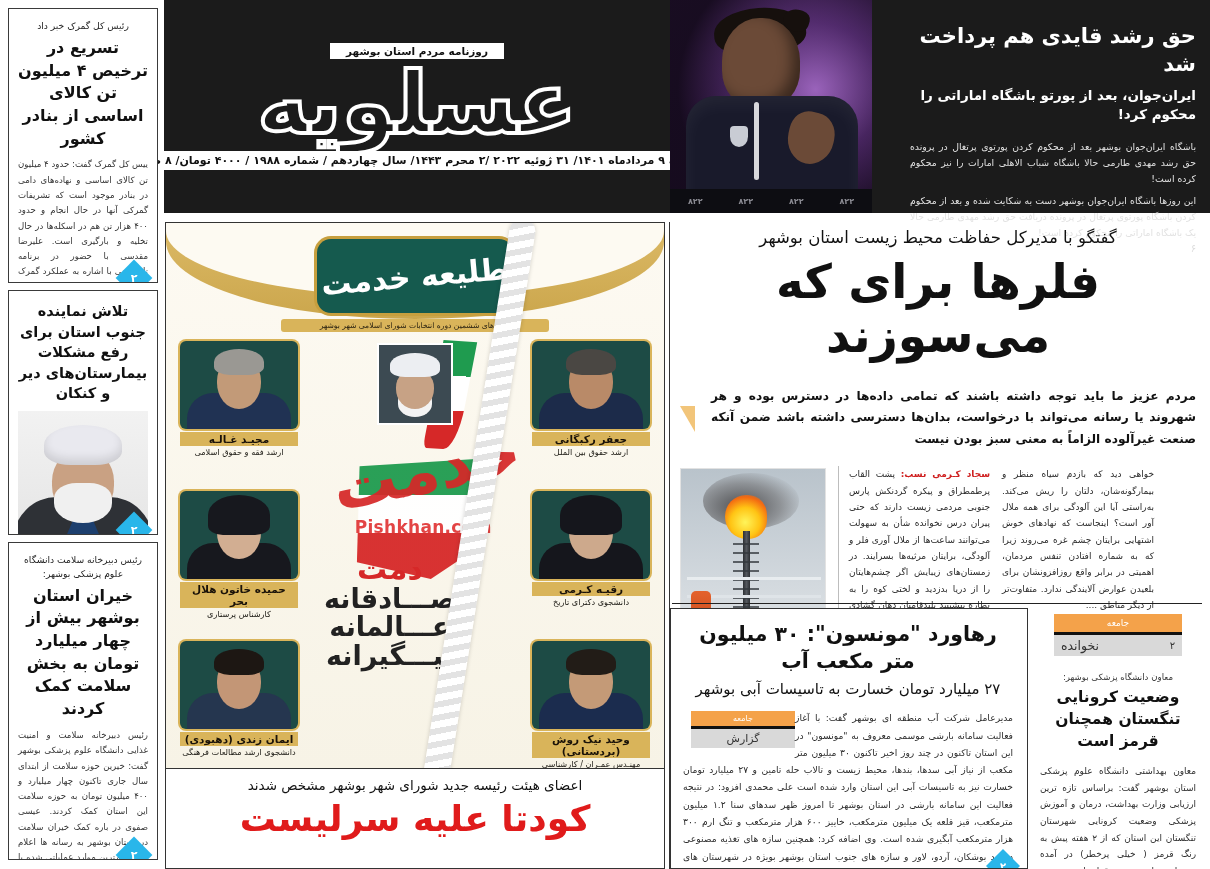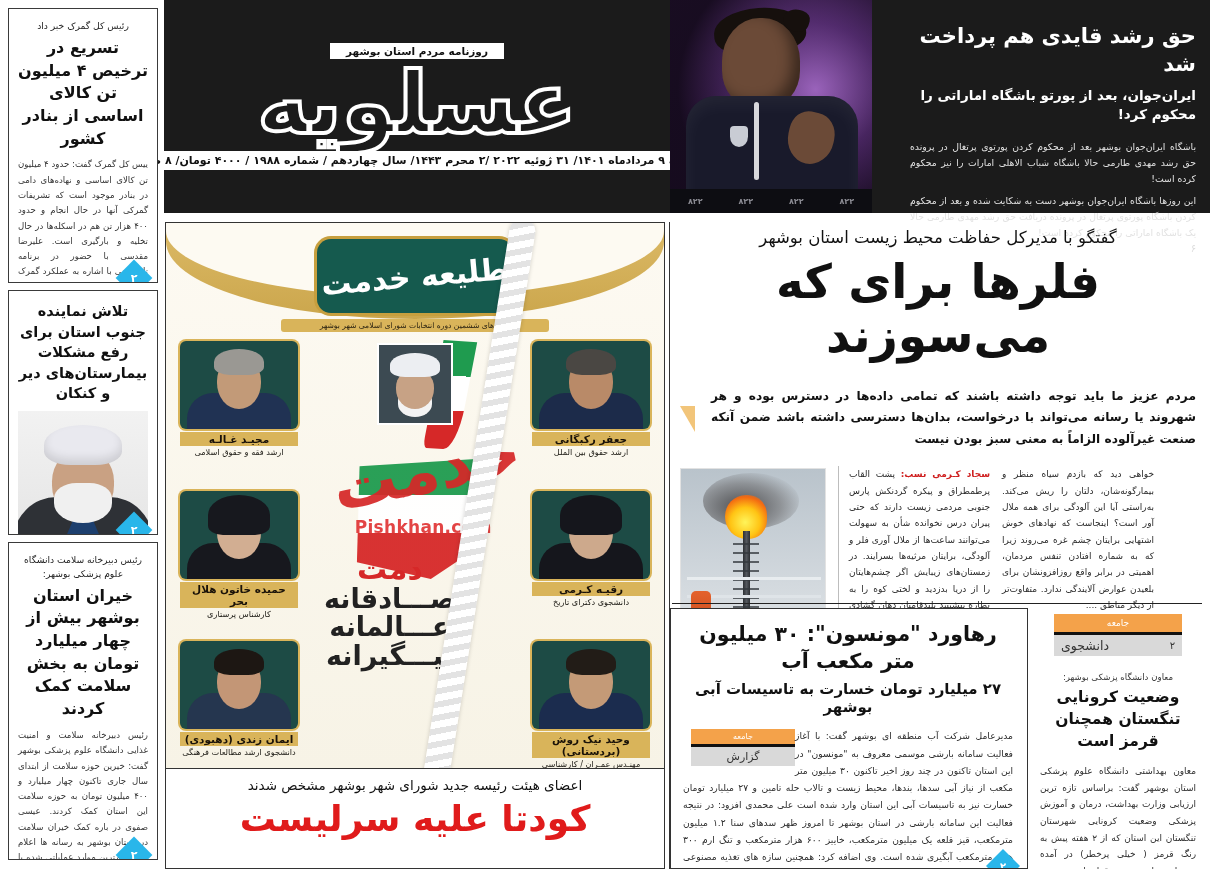--- a/index.html
+++ b/index.html
@@ -310,21 +310,21 @@
     border: 1px solid #333; background: #fff;
     padding: 12px 14px 8px 12px; text-align: right;
     position: absolute; overflow: hidden;
   }
   .wat-title {
     font-size: 20.5px; font-weight: bold; color: #111;
     line-height: 1.3; text-align: center; letter-spacing: -0.8px;
     margin-bottom: 6px;
   }
   .wat-sub {
-    font-size: 15px; font-weight: bold; color: #111;
+    font-size: 15px; font-weight: normal; color: #111;
     text-align: center; margin-bottom: 11px; letter-spacing: -0.3px;
   }
   .wat-badge {
     float: left; width: 104px; margin: 2px 0 6px 8px;
   }
   .wat-badge .cat-top { font-size: 8px; padding: 3px 0; }
   .wat-badge .cat-bot { font-size: 11px; justify-content: center; letter-spacing: 2px; }
   .wat-body {
     font-size: 9.2px; line-height: 1.88; color: #2b2b2b;
     text-align: justify; direction: rtl;
@@ -579,21 +579,21 @@
         <div class="col-pg">۳</div>
       </div>
     </div>
   </div>
   <div class="hrule-lead"></div>
 
   <div class="sec-society">
     <div class="cat-badge">
       <div class="cat-top">جامعه</div>
       <div class="cat-bot">
-        <span>دانشجوی</span>
+        <span>نخوانده</span>
         <span class="num">۲</span>
       </div>
     </div>
     <div class="soc-kicker">معاون دانشگاه پزشکی بوشهر:</div>
     <div class="soc-title">وضعیت کرونایی تنگستان همچنان قرمز است</div>
     <div class="soc-body">معاون بهداشتی دانشگاه علوم پزشکی استان بوشهر گفت: براساس تازه ترین ارزیابی وزارت بهداشت، درمان و آموزش پزشکی وضعیت کرونایی شهرستان تنگستان این استان که از ۲ هفته پیش به رنگ قرمز ( خیلی پرخطر) در آمده همچنان در این وضعیت قرار دارد.</div>
   </div>
 
   <div class="sec-water">
     <div class="wat-title">رهاورد "مونسون": ۳۰ میلیون متر مکعب آب</div>

